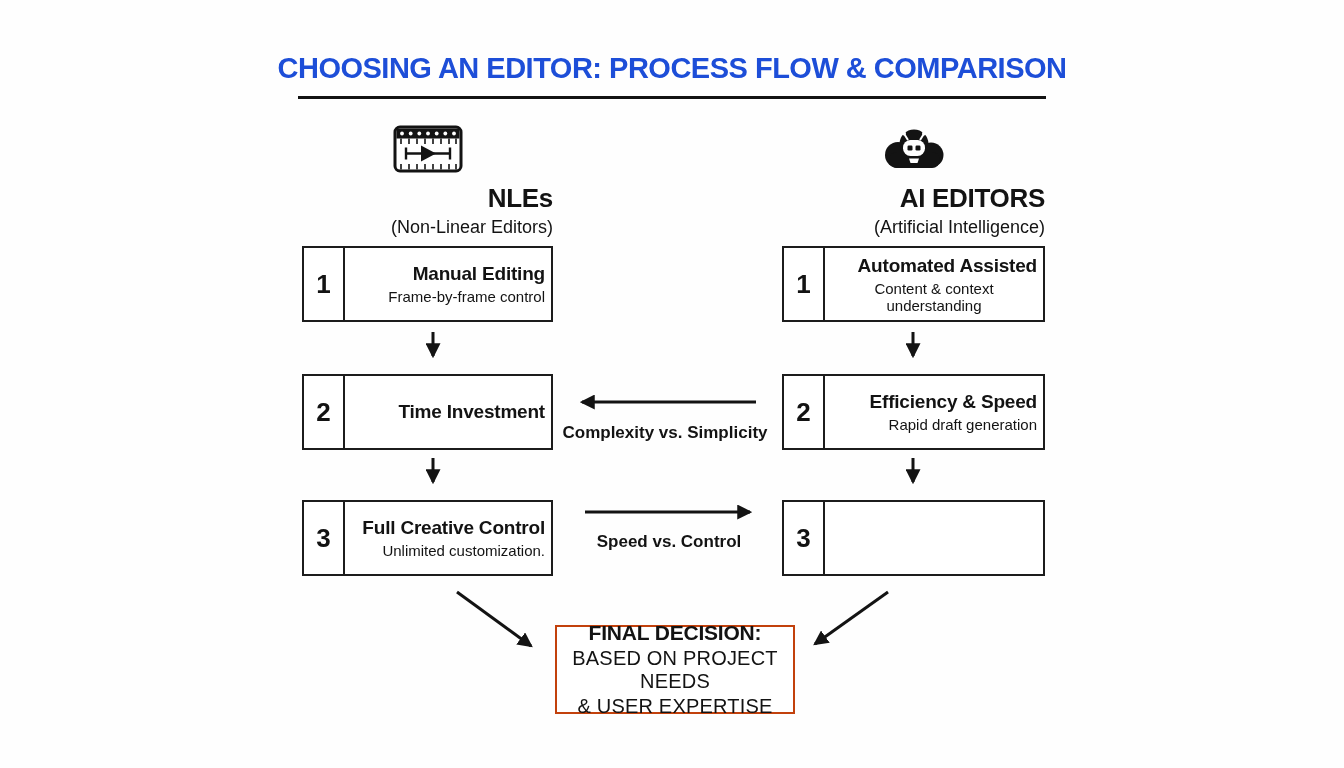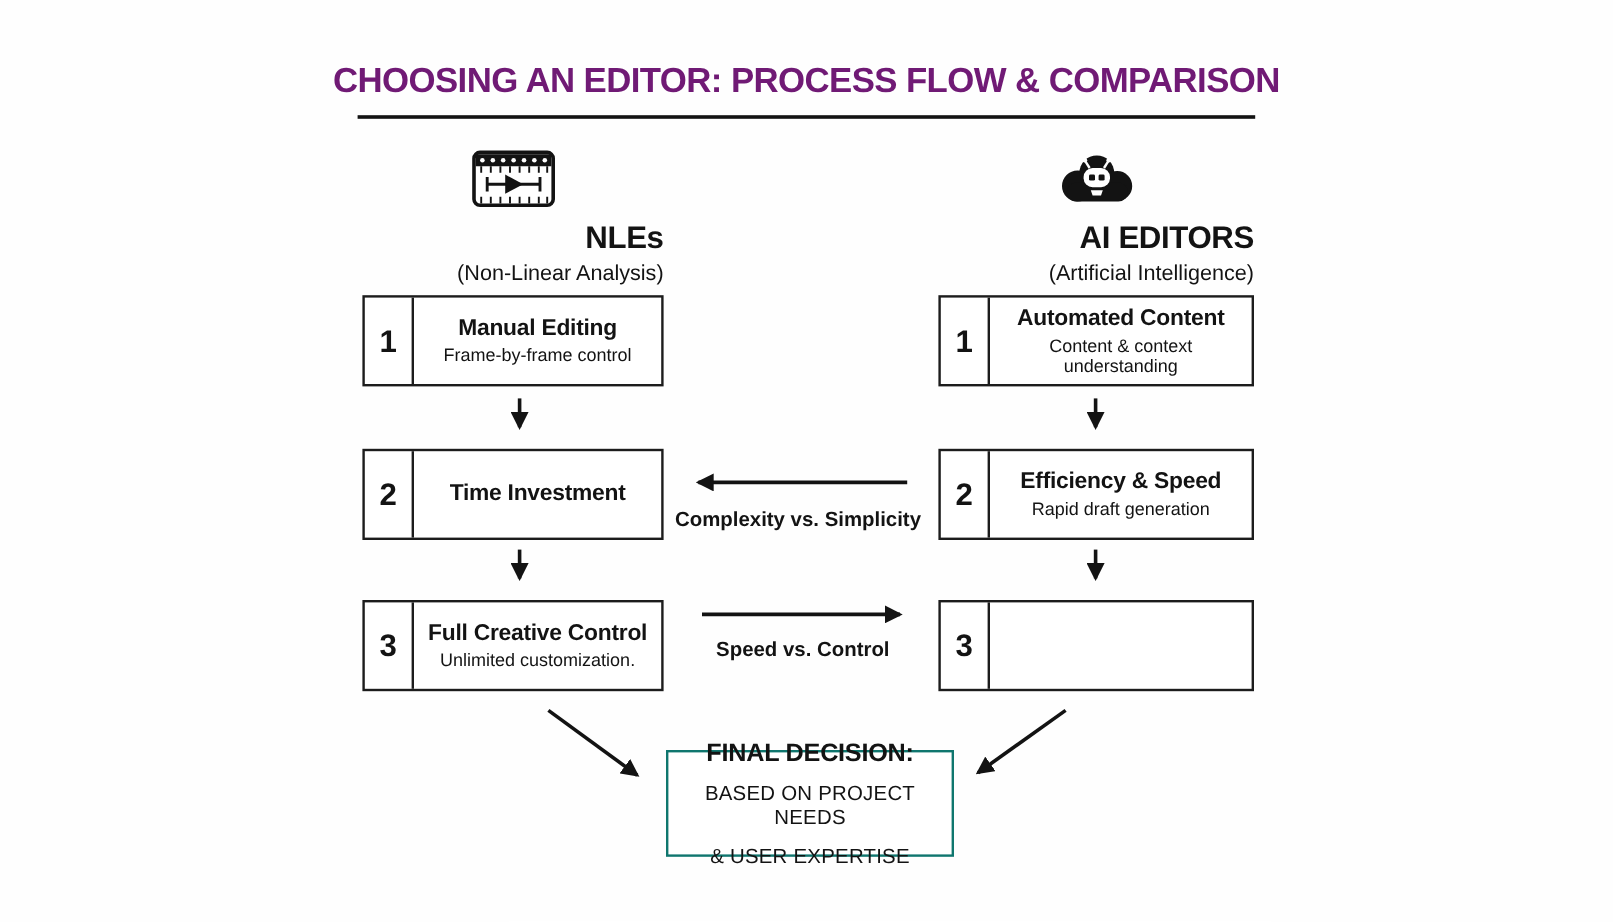--- a/index.html
+++ b/index.html
@@ -16,21 +16,21 @@
     overflow: hidden;
   }
   .title {
     position: absolute;
     left: 0; top: 52px;
     width: 1344px;
     text-align: center;
     font-size: 29px;
     font-weight: bold;
     letter-spacing: -0.5px;
-    color: #701a75;
+    color: #1d4ed8;
   }
   .title-rule {
     position: absolute;
     left: 298px; top: 96px;
     width: 748px; height: 3px;
     background: #131313;
   }
   .col-header {
     position: absolute;
     text-align: right;
@@ -51,21 +51,21 @@
   .step-num {
     width: 41px;
     flex: 0 0 41px;
     border-right: 2px solid #1c1c1c;
     display: flex; align-items: center; justify-content: center;
     font-size: 26px; font-weight: bold;
   }
   .step-body {
     flex: 1;
     display: flex; flex-direction: column;
-    align-items: center; justify-content: center;
+    align-items: flex-end; justify-content: center;
     padding: 0 6px;
     text-align: center;
   }
   .step-title { font-size: 19px; font-weight: bold; letter-spacing: -0.2px; }
   .step-desc  { font-size: 15px; margin-top: 3px; }
 
   .box-l { left: 302px; width: 251px; height: 76px; }
   .box-r { left: 782px; width: 263px; height: 76px; }
   .row-1 { top: 246px; }
   .row-2 { top: 374px; }
@@ -78,28 +78,28 @@
     font-size: 17px;
     font-weight: bold;
   }
   .cmp-1 { left: 550px; top: 423px; }
   .cmp-2 { left: 554px; top: 532px; }
 
   .final-box {
     position: absolute;
     left: 555px; top: 625px;
     width: 240px; height: 89px;
-    border: 2px solid #0f766e;
+    border: 2px solid #c2410c;
     background: #ffffff;
     display: flex; flex-direction: column;
     align-items: center; justify-content: center;
     text-align: center;
   }
   .final-title { font-size: 21px; font-weight: bold; letter-spacing: -0.2px; }
-  .final-line  { font-size: 17px; margin-top: 12px; letter-spacing: 0.2px; }
+  .final-line  { font-size: 20px; margin-top: 2px; letter-spacing: 0.2px; }
 
   .arrow-layer {
     position: absolute;
     left: 0; top: 0;
     width: 1344px; height: 768px;
     pointer-events: none;
   }
   .hdr-icon svg { display: block; }
 </style>
 </head>
@@ -144,21 +144,21 @@
         </g>
         <g stroke="#131313" stroke-width="2.4">
           <line x1="13" y1="28.5" x2="57" y2="28.5"></line>
           <line x1="13" y1="22.5" x2="13" y2="34.5"></line>
           <line x1="57" y1="22.5" x2="57" y2="34.5"></line>
         </g>
         <polygon points="28,20.5 43,28.5 28,36.5" fill="#131313"></polygon>
       </svg>
     </div>
     <div class="col-title">NLEs</div>
-    <div class="col-subtitle">(Non-Linear Analysis)</div>
+    <div class="col-subtitle">(Non-Linear Editors)</div>
   </div>
 
   <div class="col-header hdr-right">
     <div class="icon-wrap hdr-icon">
       <svg width="70" height="47" viewBox="0 0 70 47">
         <g fill="#131313">
           <circle cx="19" cy="29" r="13"></circle>
           <circle cx="35" cy="18" r="14.5"></circle>
           <circle cx="52" cy="29" r="12.5"></circle>
           <rect x="10" y="26" width="51" height="16" rx="8"></rect>
@@ -196,21 +196,21 @@
     <div class="step-num">3</div>
     <div class="step-body">
       <div class="step-title">Full Creative Control</div>
       <div class="step-desc">Unlimited customization.</div>
     </div>
   </div>
 
   <div class="step-box box-r row-1">
     <div class="step-num">1</div>
     <div class="step-body">
-      <div class="step-title">Automated Content</div>
+      <div class="step-title">Automated Assisted</div>
       <div class="step-desc">Content &amp; context understanding</div>
     </div>
   </div>
   <div class="step-box box-r row-2">
     <div class="step-num">2</div>
     <div class="step-body">
       <div class="step-title">Efficiency &amp; Speed</div>
       <div class="step-desc">Rapid draft generation</div>
     </div>
   </div>

